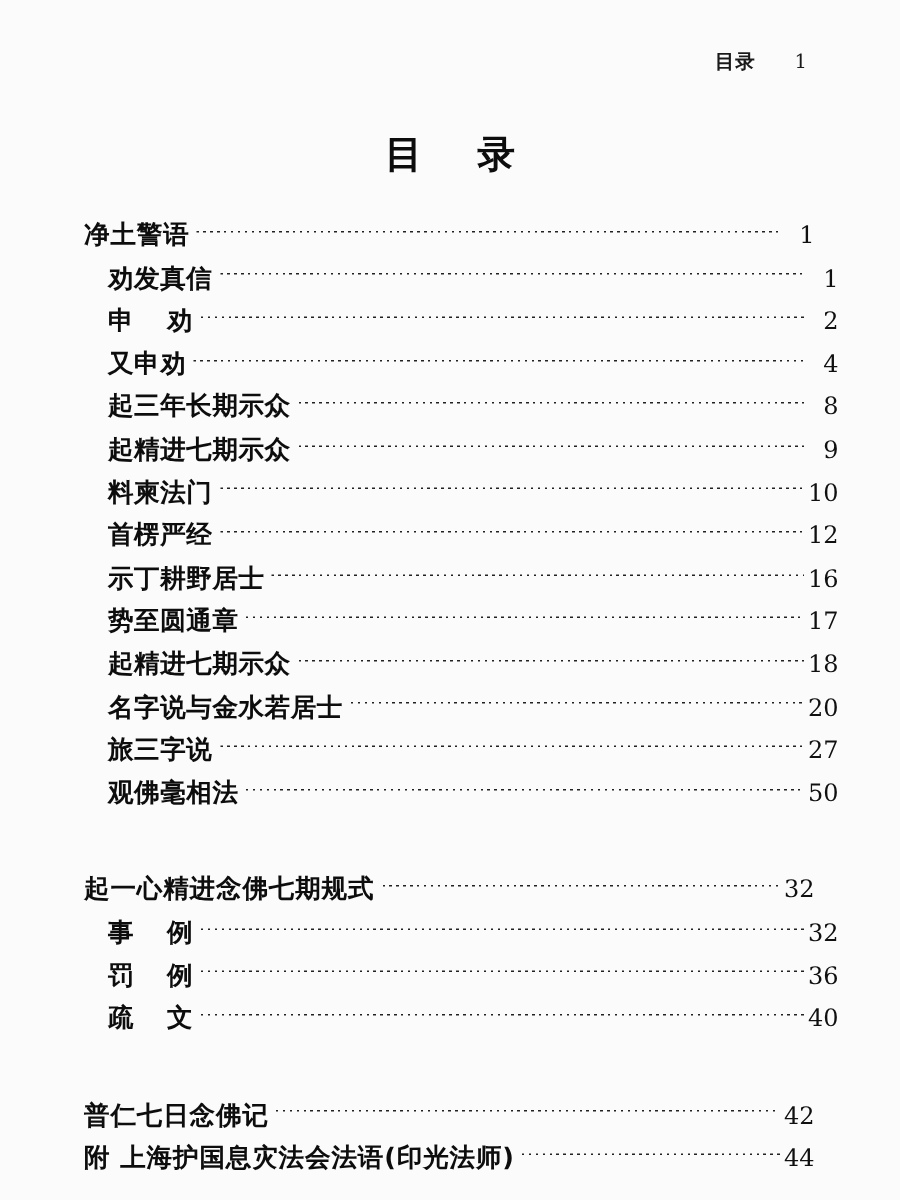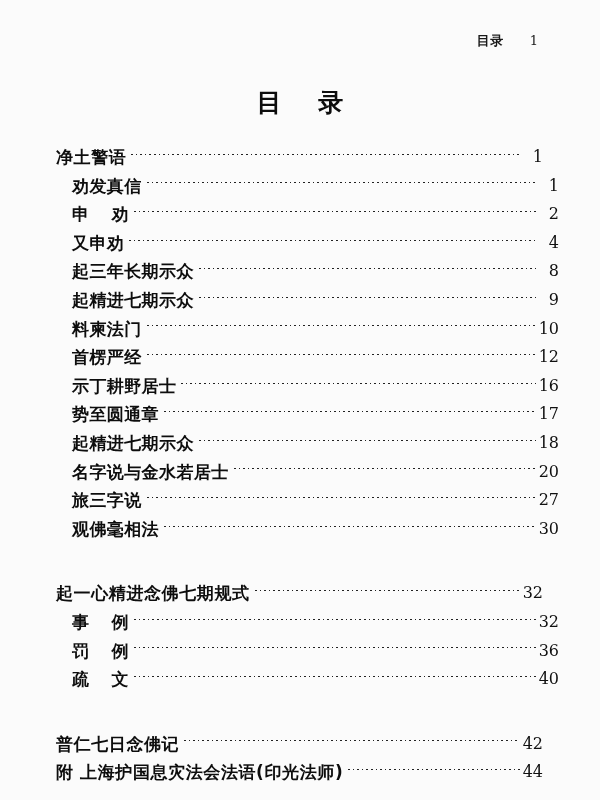--- a/index.html
+++ b/index.html
@@ -215,21 +215,21 @@
         <span class="entry-page">20</span>
       </div>
       <div class="toc-entry level-2">
         <span class="entry-label">旅三字说</span>
         <span class="leader"></span>
         <span class="entry-page">27</span>
       </div>
       <div class="toc-entry level-2">
         <span class="entry-label">观佛毫相法</span>
         <span class="leader"></span>
-        <span class="entry-page">30</span>
+        <span class="entry-page">50</span>
       </div>
       <div class="toc-entry level-1 gap-before">
         <span class="entry-label">起一心精进念佛七期规式</span>
         <span class="leader"></span>
         <span class="entry-page">32</span>
       </div>
       <div class="toc-entry level-2">
         <span class="entry-label spaced">事<span class="gapchar"></span>例</span>
         <span class="leader"></span>
         <span class="entry-page">32</span>

